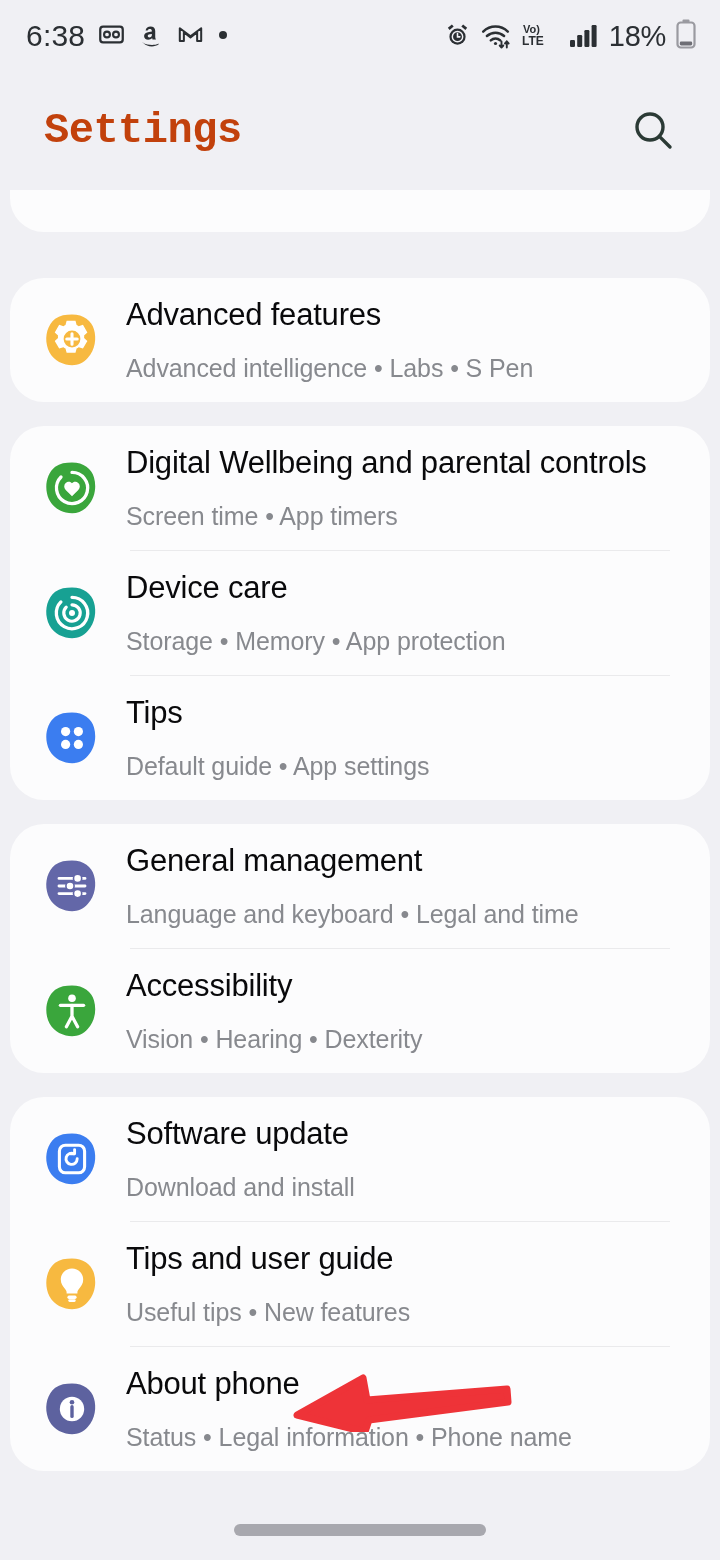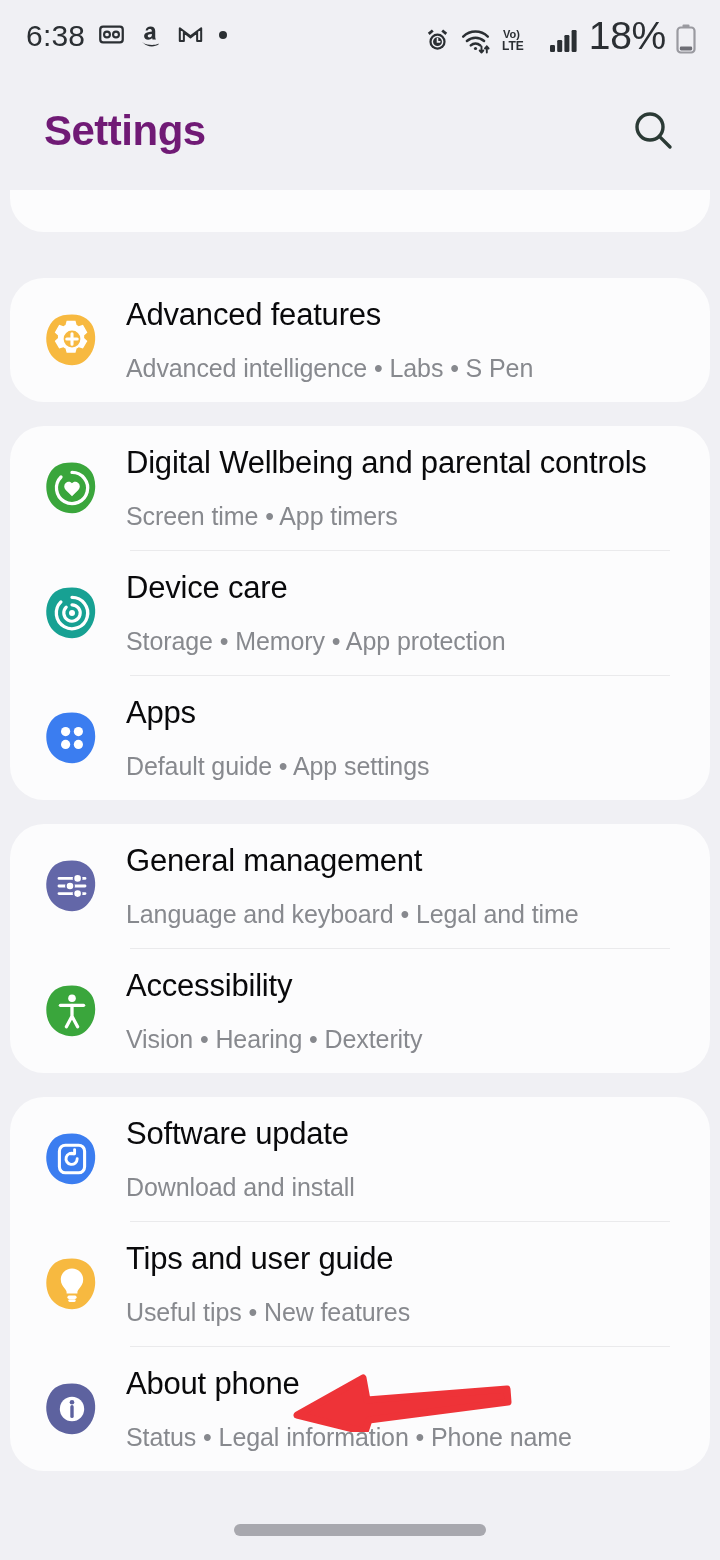--- a/index.html
+++ b/index.html
@@ -14,30 +14,30 @@
   
   .statusbar {
     position:absolute; top:0; left:0; width:720px; height:72px;
     display:flex; align-items:center; justify-content:space-between;
     padding:0 24px 0 26px;
     gap:7px;
   }
   .sb-left { display:flex; align-items:center; gap:13px; }
   .sb-right { display:flex; align-items:flex-end; gap:10px; }
   .sb-time { font-size:30px; color:#2b2f33; letter-spacing:0.2px; }
-  .sb-pct { font-size:39px; color:#2b2f33; letter-spacing:-0.3px; }
+  .sb-pct { font-size:29px; color:#2b2f33; letter-spacing:-0.3px; }
   .ico { display:block; }
 
   
   .header {
     position:absolute; top:72px; left:0; width:720px; height:118px;
     display:flex; align-items:center; justify-content:space-between;
     padding:0 34px 0 44px;
   }
-  .title { font-size:42px; font-weight:700; color:#701a75; letter-spacing:-0.5px; }
+  .title { font-size:42px; font-weight:700; color:#c2410c; letter-spacing:-0.5px;font-family:Liberation Mono, monospace; }
   .search-btn { width:64px; height:64px; display:flex; align-items:center; justify-content:center; }
 
   
   .list { position:absolute; top:190px; left:0; width:720px; height:1310px; }
 
   .card {
     background:#fcfcfd;
     border-radius:34px;
     margin:0 10px 24px 10px;
     overflow:hidden;
@@ -218,21 +218,21 @@
         <span class="sq">
           <svg width="56" height="56" viewBox="0 0 56 56">
               <path d="M28 2.5c11.7 0 19.6 6.3 22 15 2.5 8.7 1.5 19.9-6.3 28.6-5.8 6.6-13.6 8.3-21.9 6.3C12.3 50.2 5 43.2 3 33.5.9 23.8 3.4 13.1 11.2 6.8 15.9 3.4 21.6 2.5 28 2.5z" fill="#3b7df0"></path>
               <circle cx="21.6" cy="21.6" r="4.6" fill="#ffffff"></circle>
               <circle cx="34.4" cy="21.6" r="4.6" fill="#ffffff"></circle>
               <circle cx="21.6" cy="34.4" r="4.6" fill="#ffffff"></circle>
               <circle cx="34.4" cy="34.4" r="4.6" fill="#ffffff"></circle>
             </svg>
         </span>
         <span class="texts">
-          <span class="lbl">Apps</span>
+          <span class="lbl">Tips</span>
           <span class="sub">Default guide  •  App settings</span>
         </span>
       </div>
     </div>
 
     <div class="card">
       <div class="row">
         <span class="sq">
           <svg width="56" height="56" viewBox="0 0 56 56">
               <path d="M28 2.5c11.7 0 19.6 6.3 22 15 2.5 8.7 1.5 19.9-6.3 28.6-5.8 6.6-13.6 8.3-21.9 6.3C12.3 50.2 5 43.2 3 33.5.9 23.8 3.4 13.1 11.2 6.8 15.9 3.4 21.6 2.5 28 2.5z" fill="#6367a8"></path>

